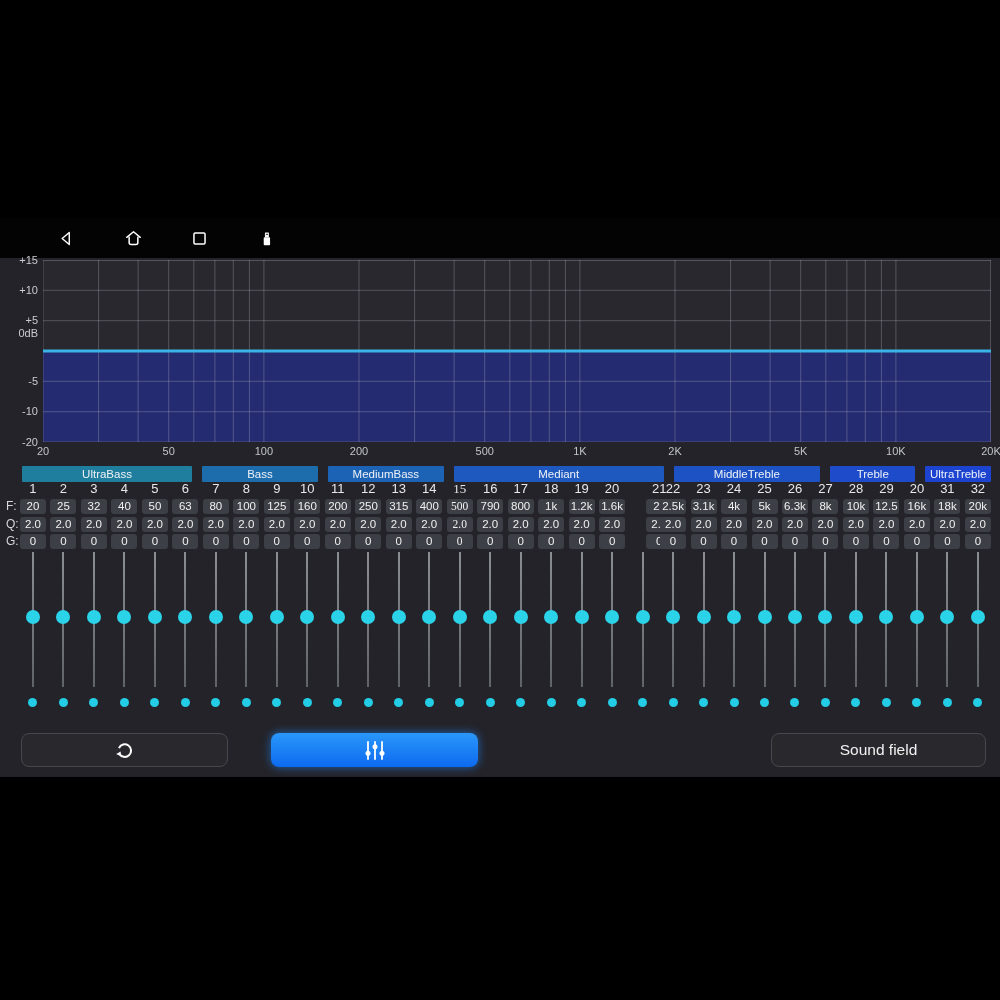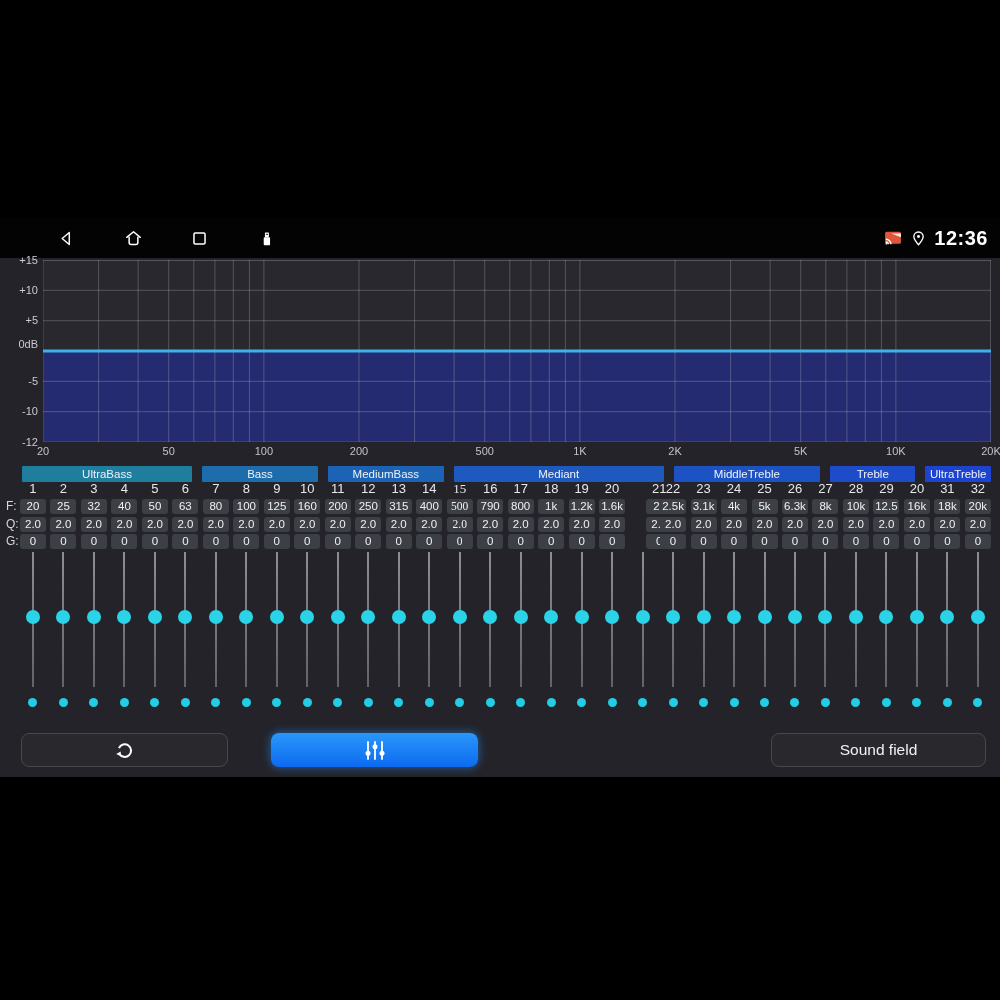--- a/index.html
+++ b/index.html
@@ -59,34 +59,20 @@
     </svg>
     <svg class="sb-icon" style="left:190px" viewBox="0 0 24 24">
       <rect x="5" y="5" width="14" height="14" rx="1.5" fill="none" stroke="#fff" stroke-width="1.9"></rect>
     </svg>
     <svg class="sb-icon" style="left:257px" viewBox="0 0 24 24">
       <rect x="10" y="4.5" width="5" height="6" rx="0.5" fill="#fff"></rect>
       <rect x="11.2" y="6" width="1" height="1.6" fill="#111"></rect>
       <rect x="12.8" y="6" width="1" height="1.6" fill="#111"></rect>
       <rect x="8.5" y="10.5" width="8" height="10" rx="1" fill="#fff"></rect>
     </svg>
-    <div class="sb-right">
-      <svg width="20" height="20" viewBox="0 0 24 24">
-        <rect x="2.5" y="4.5" width="19" height="14.5" rx="2" fill="#e0563b"></rect>
-        <path d="M21.5 6.5 L10 6.5 L21.5 11 Z" fill="#fff" opacity="0.85"></path>
-        <path d="M3.5 13.5 a6 6 0 0 1 6 6" fill="none" stroke="#fff" stroke-width="1.7"></path>
-        <path d="M3.5 16.7 a2.8 2.8 0 0 1 2.8 2.8" fill="none" stroke="#fff" stroke-width="1.7"></path>
-        <circle cx="4" cy="19" r="1" fill="#fff"></circle>
-      </svg>
-      <svg width="17" height="19" viewBox="0 0 24 24">
-        <path d="M12 2.8 C8 2.8 5.4 5.8 5.4 9.3 C5.4 13.6 12 20.8 12 20.8 C12 20.8 18.6 13.6 18.6 9.3 C18.6 5.8 16 2.8 12 2.8 Z" fill="none" stroke="#fff" stroke-width="1.9"></path>
-        <circle cx="12" cy="9.3" r="2.1" fill="#fff"></circle>
-      </svg>
-      <span class="sb-time">12:36</span>
-    </div>
   </div>
 
   <div class="panel"></div>
 
   <svg id="plot" width="948" height="182">
       <rect x="0" y="0" width="948" height="182" fill="#29282e"></rect>
       <rect x="0" y="91" width="948" height="91" fill="#252b70"></rect>
       <line x1="0.0" y1="0" x2="0.0" y2="182" stroke="rgba(175,180,195,0.33)" stroke-width="1"></line>
       <line x1="55.6" y1="0" x2="55.6" y2="182" stroke="rgba(175,180,195,0.33)" stroke-width="1"></line>
       <line x1="95.1" y1="0" x2="95.1" y2="182" stroke="rgba(175,180,195,0.33)" stroke-width="1"></line>
@@ -122,24 +108,24 @@
       <line x1="0" y1="91.0" x2="948" y2="91.0" stroke="rgba(175,180,195,0.33)" stroke-width="1"></line>
       <line x1="0" y1="60.7" x2="948" y2="60.7" stroke="rgba(175,180,195,0.33)" stroke-width="1"></line>
       <line x1="0" y1="30.3" x2="948" y2="30.3" stroke="rgba(175,180,195,0.33)" stroke-width="1"></line>
       <line x1="0" y1="0.0" x2="948" y2="0.0" stroke="rgba(200,204,215,0.55)" stroke-width="1"></line>
       <rect x="0" y="89.5" width="948" height="3" fill="#3ab4e6"></rect>
     </svg>
   <div id="ylabels">
       <div class="ylabel" style="top: 253.5px;">+15</div>
       <div class="ylabel" style="top: 283.833px;">+10</div>
       <div class="ylabel" style="top: 314.167px;">+5</div>
-      <div class="ylabel" style="top: 338px;">0dB</div>
+      <div class="ylabel" style="top: 327px;">0dB</div>
       <div class="ylabel" style="top: 374.833px;">-5</div>
       <div class="ylabel" style="top: 405.167px;">-10</div>
-      <div class="ylabel" style="top: 435.5px;">-12</div>
+      <div class="ylabel" style="top: 435.5px;">-20</div>
     </div>
   <div id="xlabels">
       <div class="xlabel" style="left: 43px;">20</div>
       <div class="xlabel" style="left: 168.749px;">50</div>
       <div class="xlabel" style="left: 263.875px;">100</div>
       <div class="xlabel" style="left: 359px;">200</div>
       <div class="xlabel" style="left: 484.749px;">500</div>
       <div class="xlabel" style="left: 579.875px;">1K</div>
       <div class="xlabel" style="left: 675px;">2K</div>
       <div class="xlabel" style="left: 800.749px;">5K</div>

